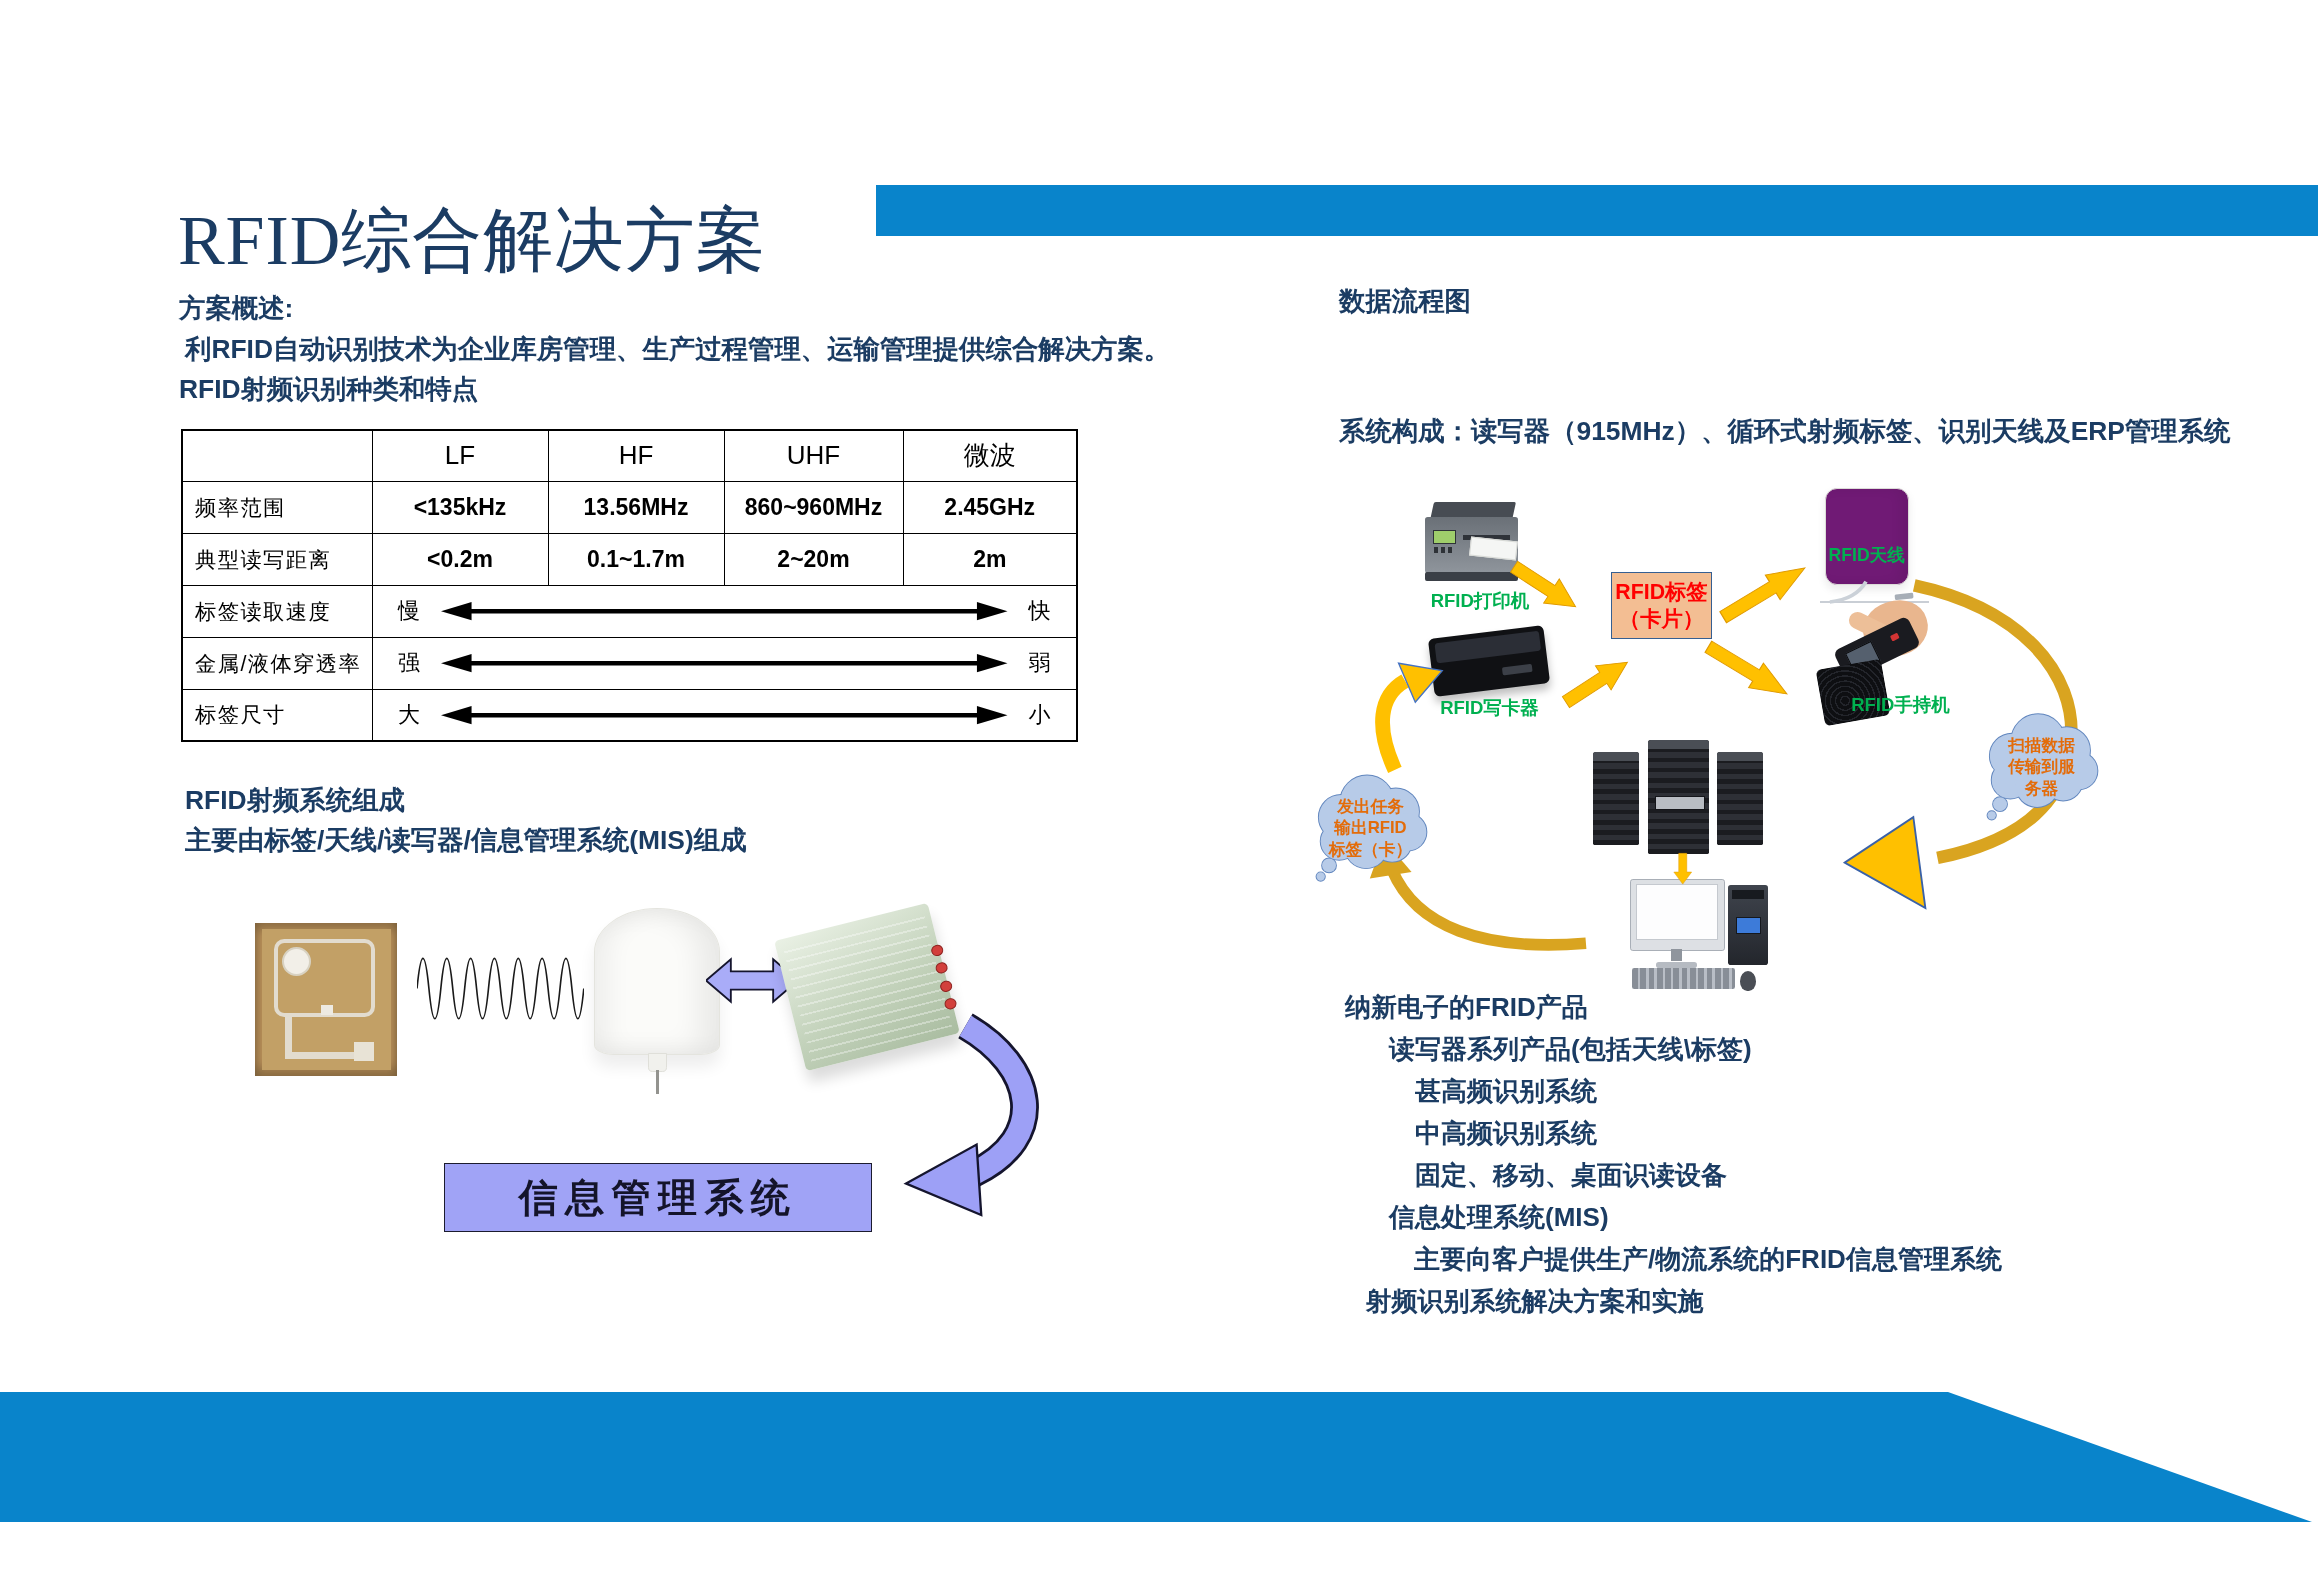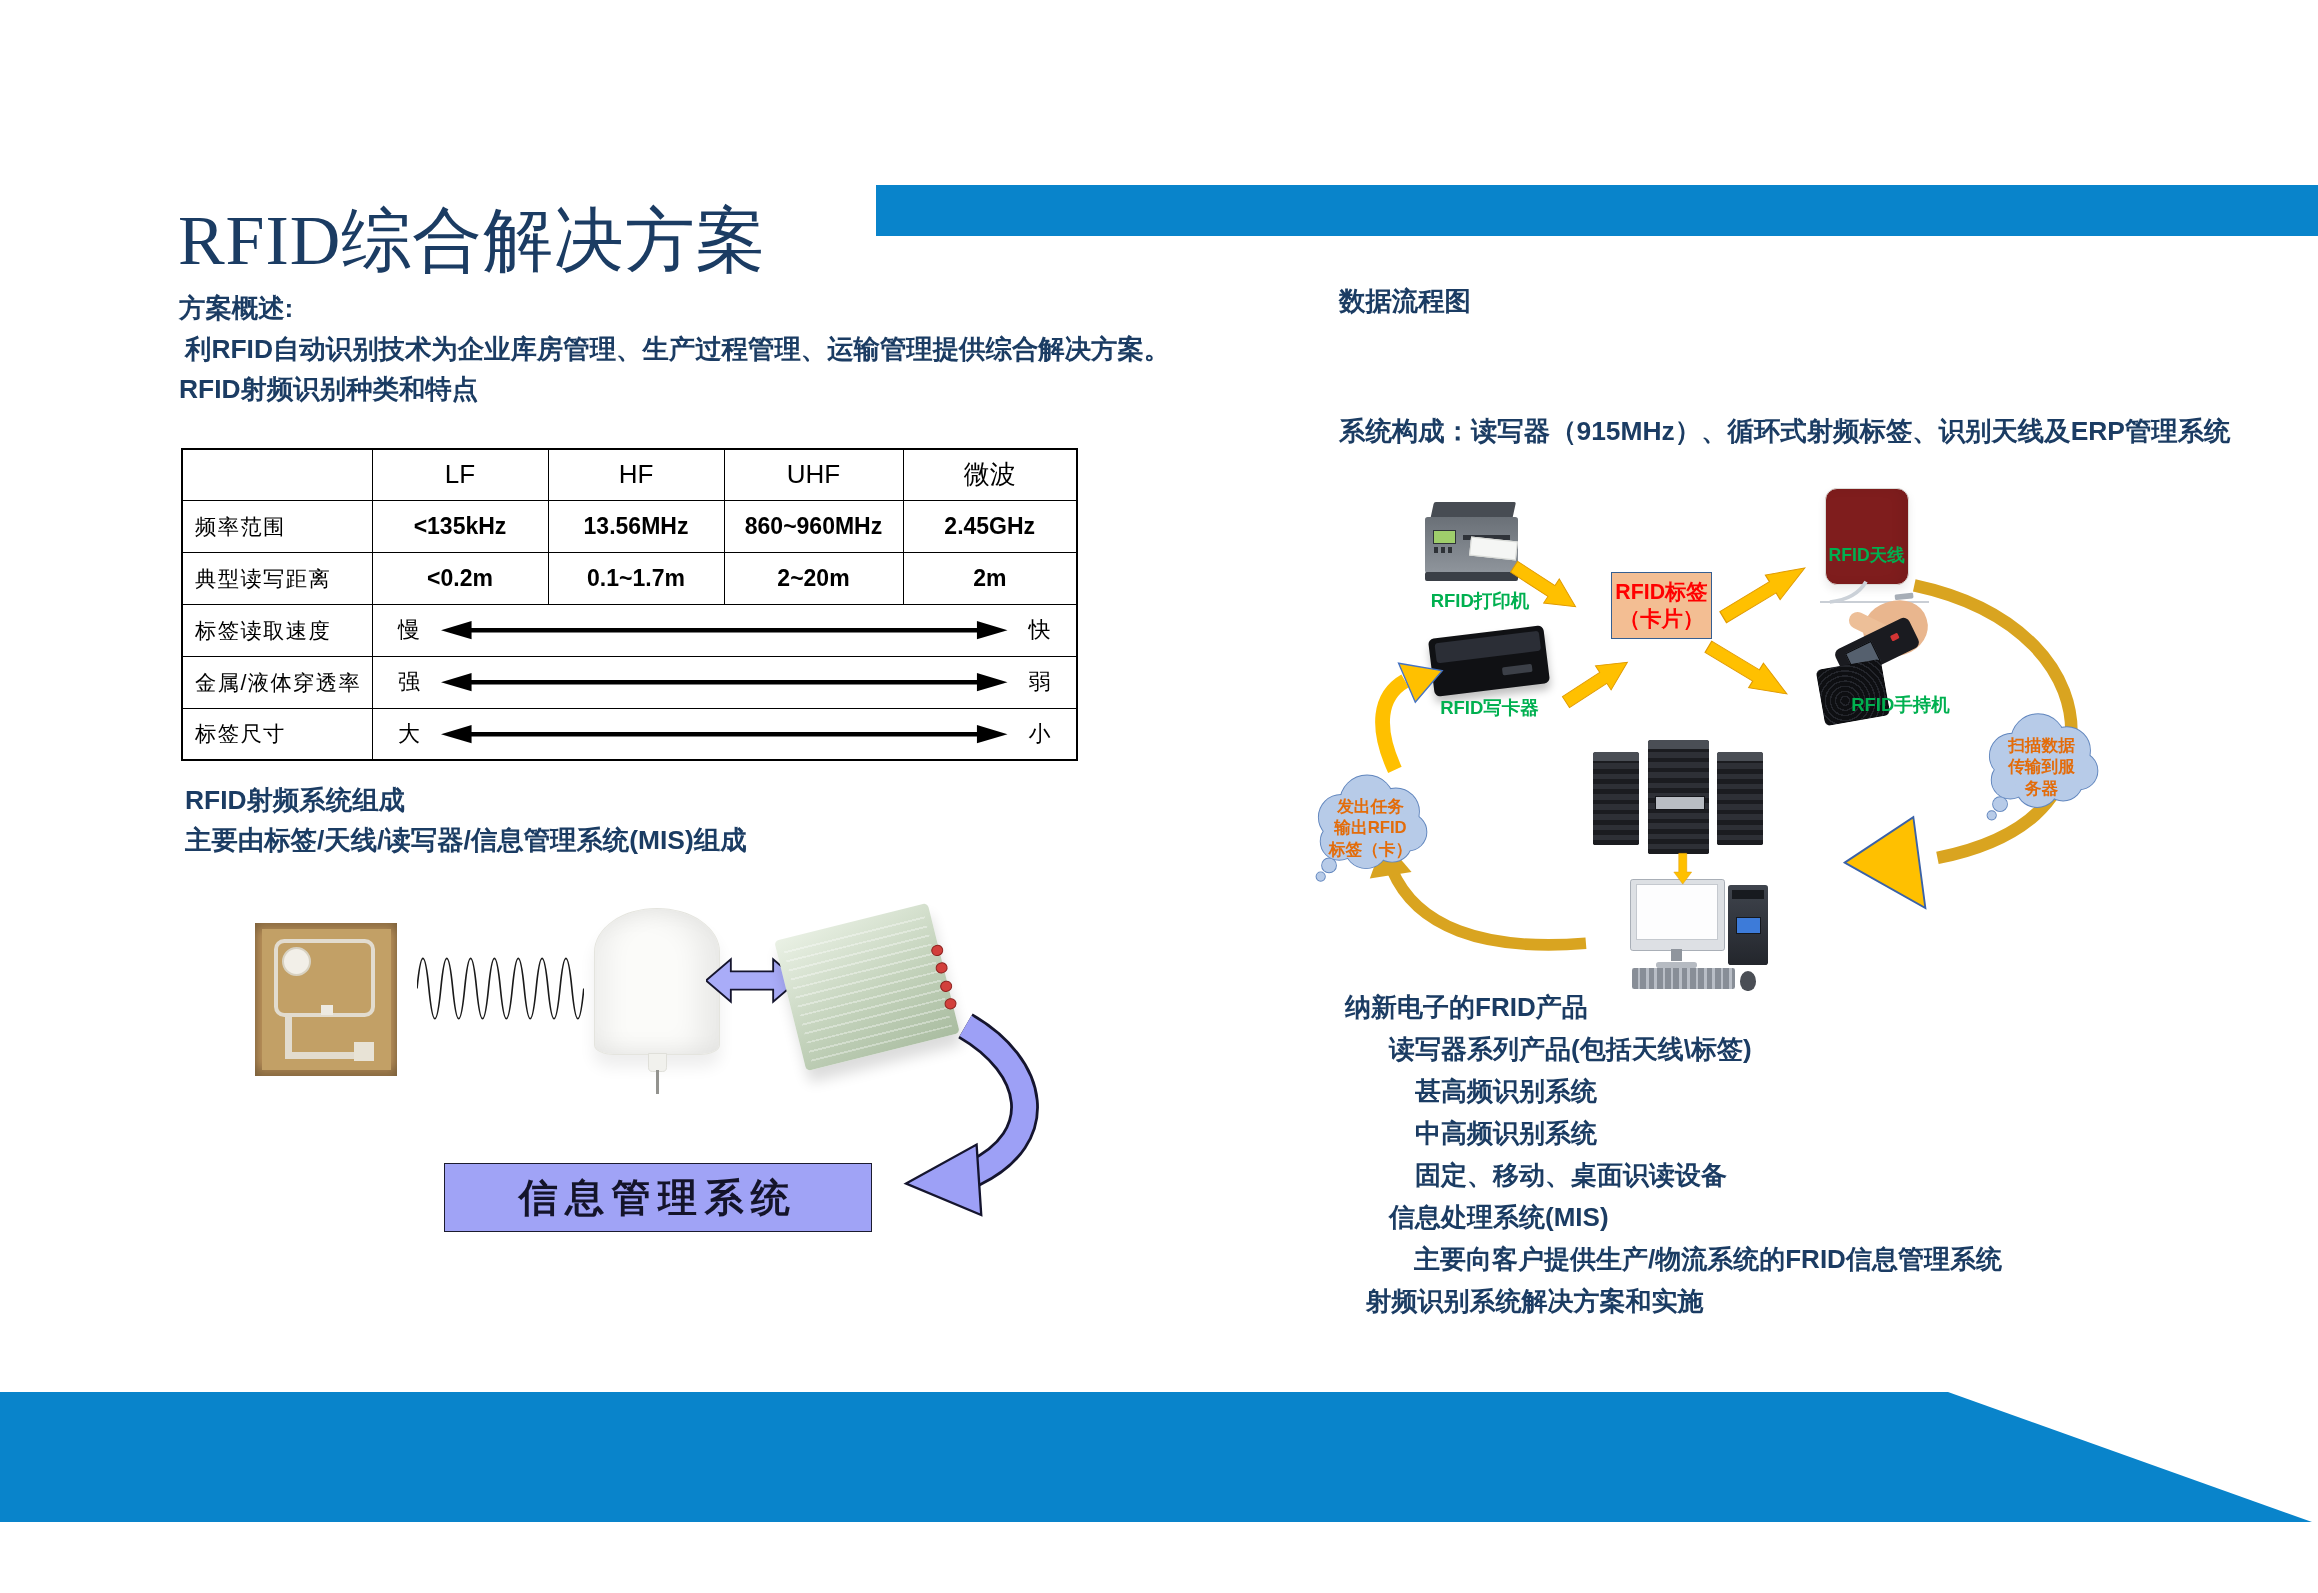--- a/index.html
+++ b/index.html
@@ -12,21 +12,21 @@
                clip-path:polygon(0 0,1948px 0,2312px 100%,0 100%);}
 
   
   .abs{position:absolute;white-space:nowrap;text-align:right;}
   .navy{color:#1B3C63;}
   .h1{left:178px;top:194px;font-family:"Liberation Serif",serif;font-size:70px;font-weight:400;letter-spacing:0.9px;}
   .h2{font-size:26.4px;font-weight:700;}
   .lead{font-size:26.4px;font-weight:700;}
 
   
-  .freq-table{position:absolute;left:181px;top:448px;width:895px;border-collapse:collapse;
+  .freq-table{position:absolute;left:181px;top:429px;width:895px;border-collapse:collapse;
               table-layout:fixed;color:#000;}
   .freq-table td{border:1.4px solid #000;vertical-align:middle;}
   .freq-table tr{height:52px;}
   .freq-table{border:2.3px solid #000;}
   .freq-table .hd{font-size:26px;text-align:center;font-weight:400;}
   .freq-table .lbl{font-size:21.3px;padding-left:12px;letter-spacing:1.4px;font-weight:400;}
   .freq-table .val{font-size:23px;font-weight:700;text-align:center;}
   .freq-table .scalecell{padding:0 25.5px 0 25.5px;}
   .scale-wrap{display:flex;align-items:center;}
   .scale-wrap span{font-size:22px;}
@@ -77,21 +77,21 @@
 
   .writer{position:absolute;left:1431px;top:632px;width:116px;height:58px;background:#101114;border-radius:5.6px;
       transform:rotate(-7deg);box-shadow:0 6.5px 8.3px rgba(0,0,0,.25);}
   .wr-top{position:absolute;left:5.6px;top:4.6px;width:105px;height:20.4px;background:#2B2E36;border-radius:3.7px;}
   .wr-slot{position:absolute;left:70px;top:37px;width:30px;height:8.3px;background:#3C4048;border-radius:1.9px;}
 
   .tagbox{position:absolute;left:1611px;top:572px;width:99px;height:65px;background:#F3BE93;border:1.9px solid #365F91;
       display:flex;flex-direction:column;align-items:center;justify-content:center;}
   .tagbox div{color:#FF0000;font-weight:700;font-size:21.3px;line-height:27px;}
 
-  .antenna-right{position:absolute;left:1825px;top:488px;width:82px;height:95px;background:#7f1d1d;
+  .antenna-right{position:absolute;left:1825px;top:488px;width:82px;height:95px;background:#701a75;
       border:0.9px solid #DCDCD8;border-radius:12px;box-shadow:inset -7.4px 0 12px rgba(0,0,0,.06),0 4.6px 8.3px rgba(0,0,0,.08);}
   .ar-label{position:absolute;left:-9.3px;bottom:16.7px;width:100px;text-align:center;color:#00B050;font-weight:700;font-size:17.6px;}
 
   .handheld{position:absolute;left:1820px;top:603px;width:107px;height:125px;}
   .hh-hand{position:absolute;left:43px;top:-1.9px;width:65px;height:55px;background:#E9B68E;border-radius:48%;transform:rotate(-18deg);}
   .hh-finger{position:absolute;left:27px;top:17.6px;width:58px;height:16.7px;background:#EDBF98;border-radius:8.3px;transform:rotate(26deg);}
   .hh-body{position:absolute;left:16px;top:29px;width:82px;height:33px;background:#1A1B20;border-radius:6.5px;transform:rotate(-26deg);}
   .hh-screen{position:absolute;left:10.2px;top:6.5px;width:27px;height:20.4px;background:#55606E;border:0.9px solid #0A0A0C;}
   .hh-btn{position:absolute;left:58px;top:11px;width:8.3px;height:5.6px;background:#D23434;border-radius:1.4px;}
   .hh-pad{position:absolute;left:0;top:61px;width:66px;height:57px;background:#0E0F12;border-radius:5.6px;transform:rotate(-10deg);

